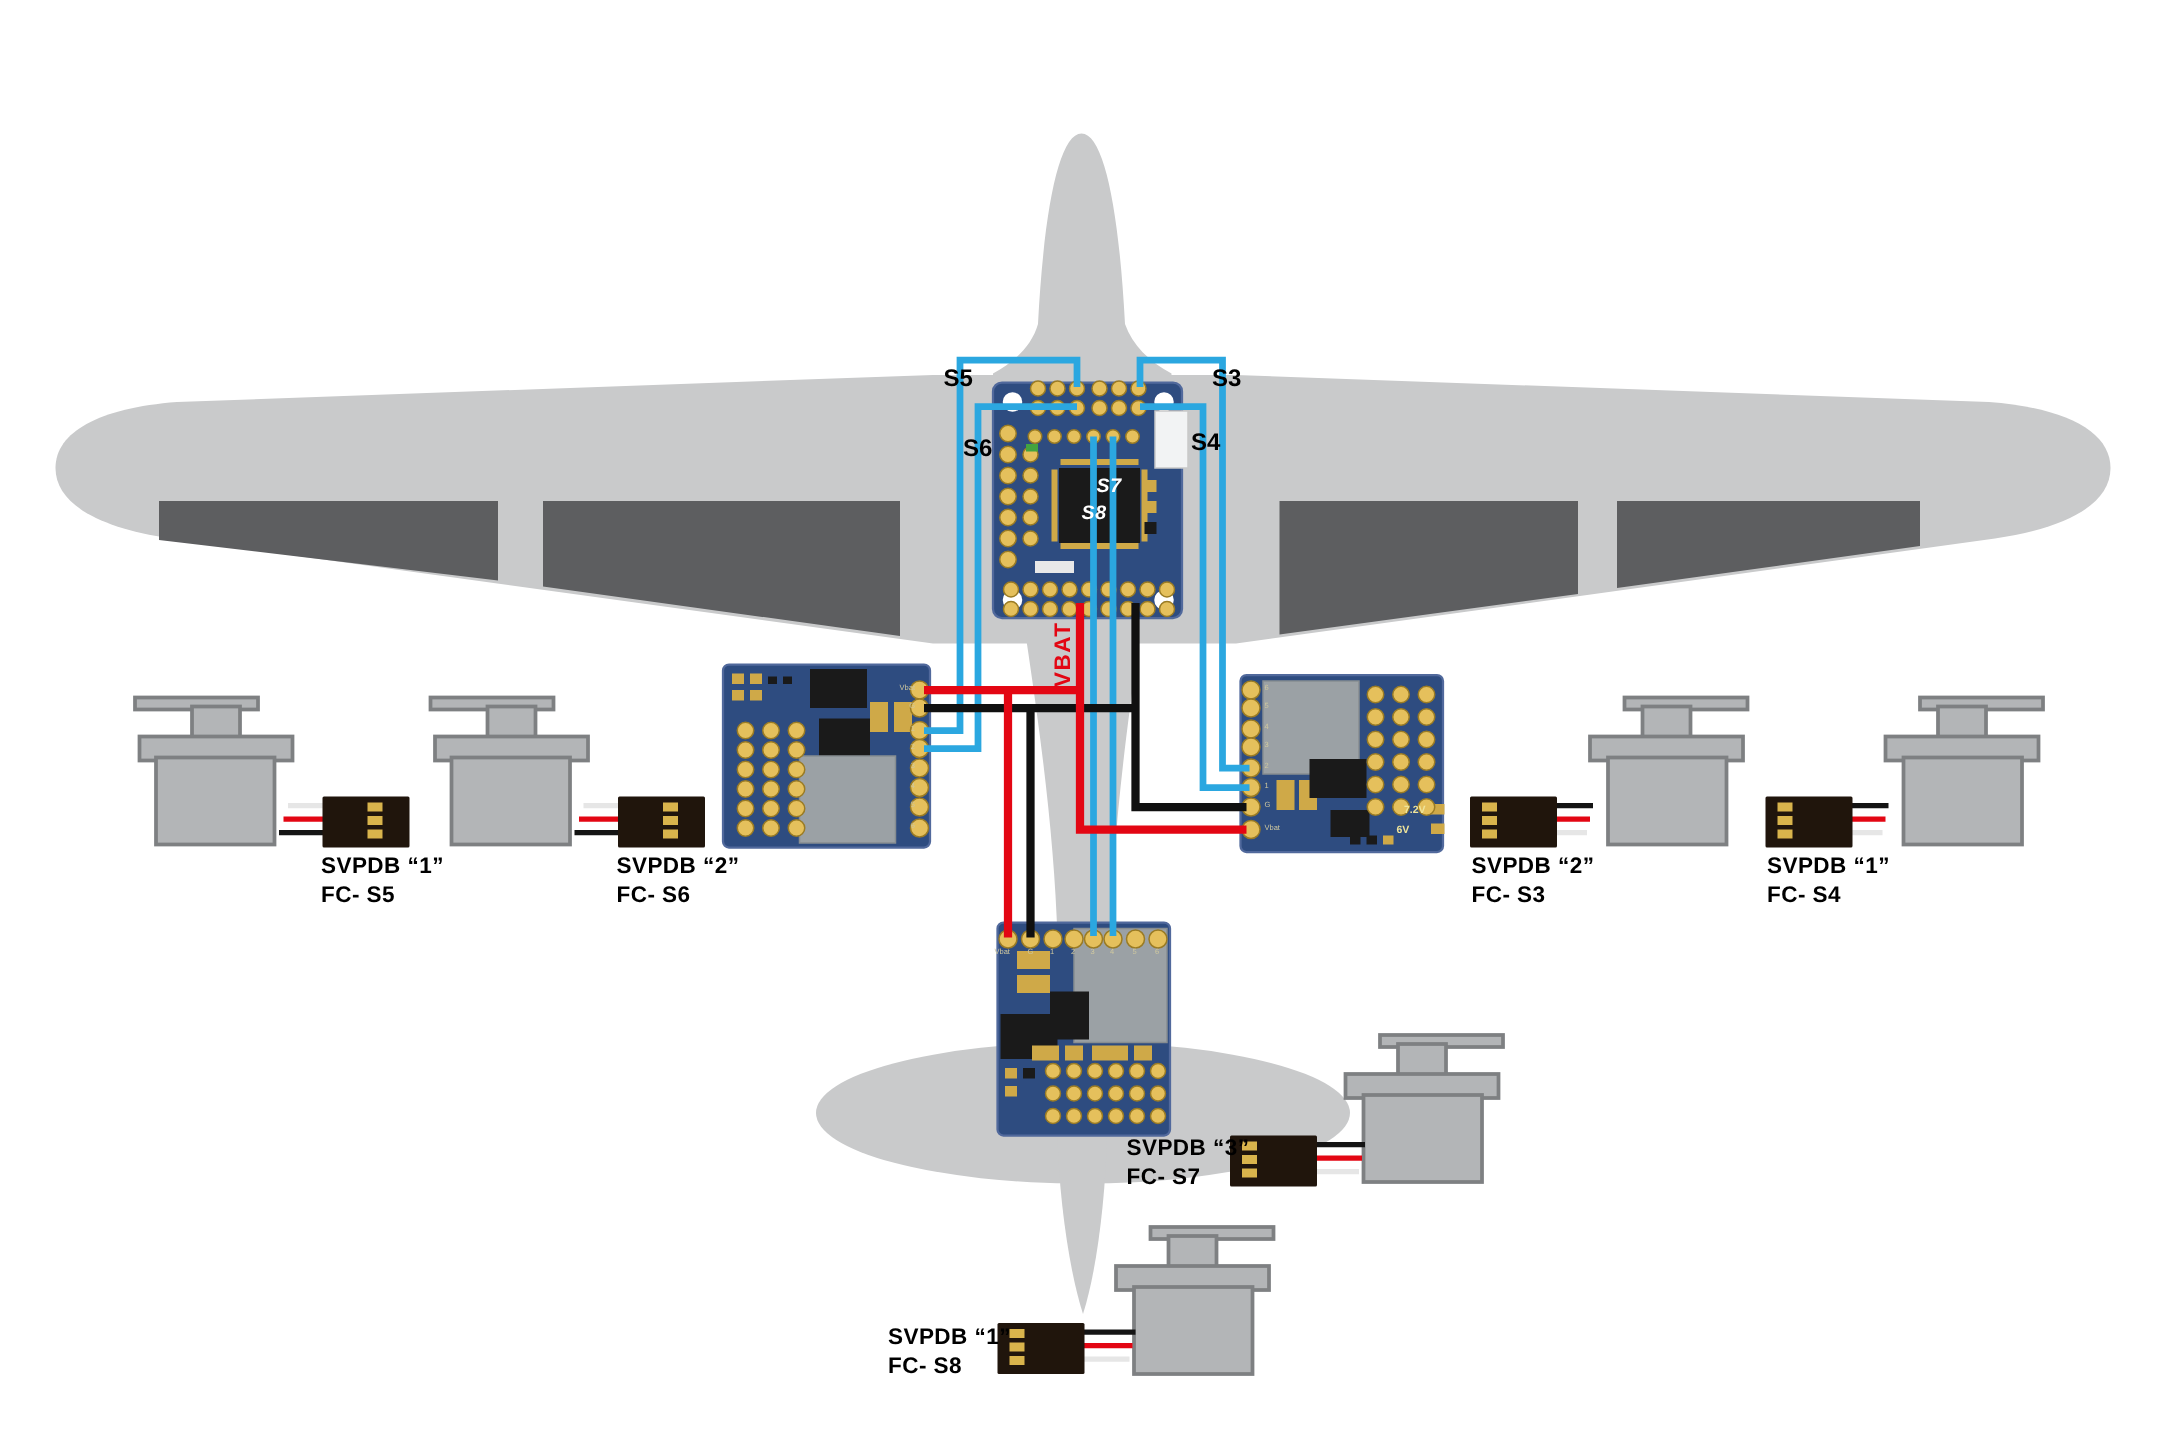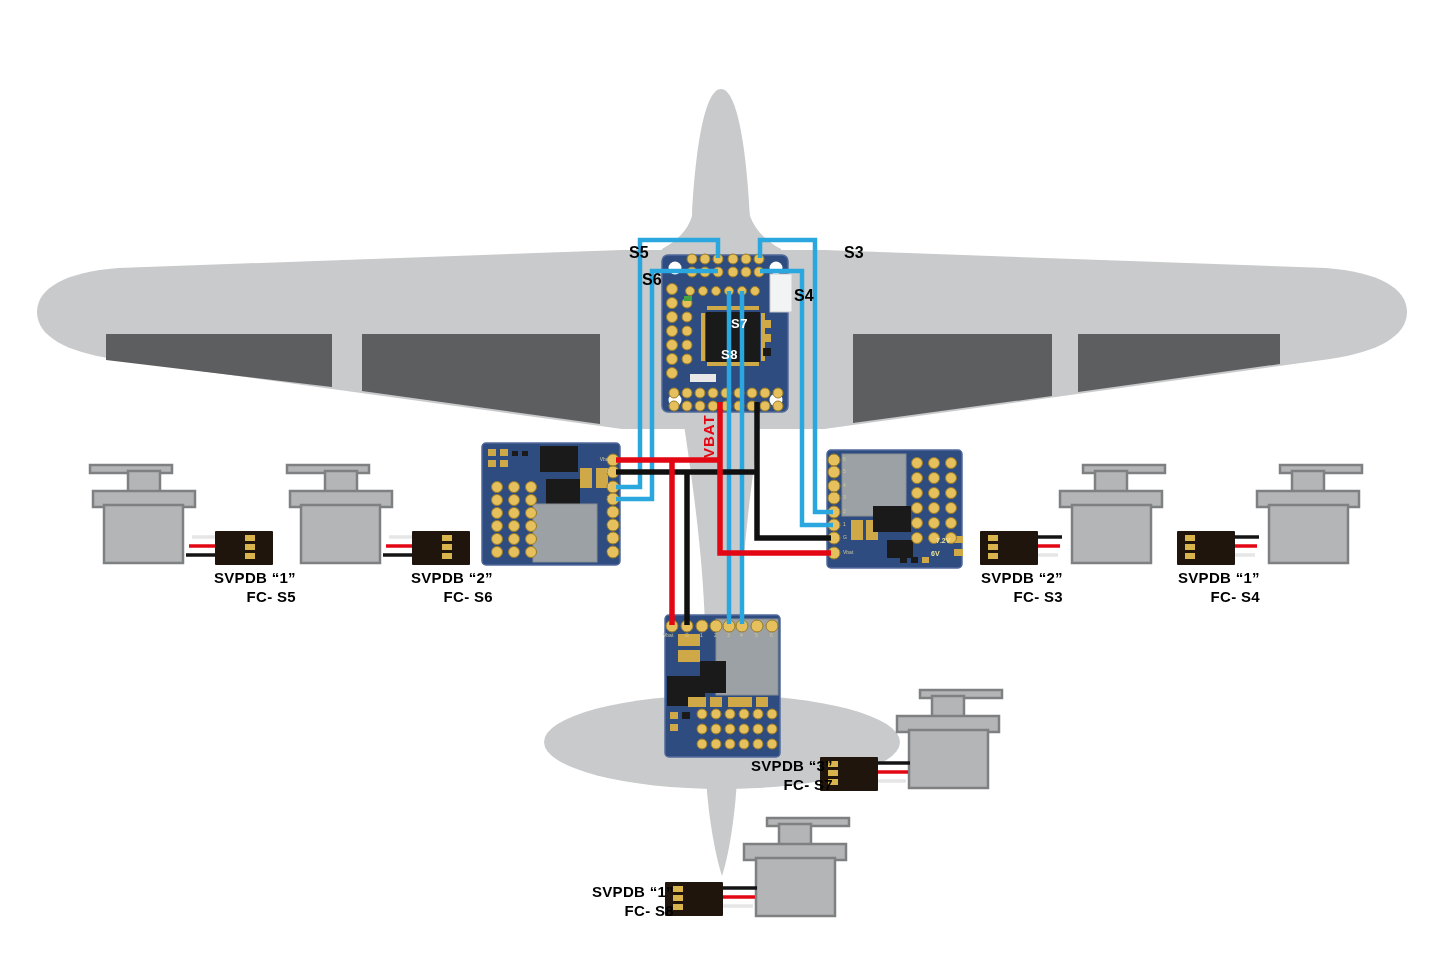--- a/index.html
+++ b/index.html
@@ -17,23 +17,23 @@
   .conn{fill:#20150c;}
   .pin{fill:#d9b44c;}
   .wire-blue{fill:none;stroke:#2ba7e0;stroke-width:4.5;}
   .wire-red{fill:none;stroke:#e30613;stroke-width:5.5;}
   .wire-black{fill:none;stroke:#101010;stroke-width:5.5;}
   .sw{fill:none;stroke-width:3.5;}
   .sw-white{stroke:#e6e6e6;}
   .sw-red{stroke:#e30613;}
   .sw-black{stroke:#141414;}
   .lbl{position:absolute;font-weight:bold;color:#000;white-space:nowrap;}
-  .servo-label{font-size:15px;line-height:19px;letter-spacing:.3px;text-align:right;}
+  .servo-label{font-size:15px;line-height:19px;letter-spacing:.3px;}
   .port{font-size:16px;}
-  .chiplbl{color:#ffffff;font-size:13px;letter-spacing:.5px;}
+  .chiplbl{color:#ffffff;font-size:13px;letter-spacing:.5px;font-style:italic;}
   .vbat{color:#e30613;font-size:15px;letter-spacing:1px;transform:rotate(-90deg);transform-origin:0 0;}
   .vmark{position:absolute;font-size:7px;font-weight:bold;color:#efe49a;white-space:nowrap;}
   .pin-label{position:absolute;font-size:5px;color:#cfc89f;white-space:nowrap;}
 </style>
 </head>
 <body>
 
 <div id="stage">
 <svg width="1445" height="963" viewBox="0 0 1445 963">
 
@@ -364,25 +364,25 @@
     <path class="wire-black" d="M687 472 V625"></path>
   </g>
   <g>
     <path class="wire-red" d="M720 402 V553 H831"></path>
     <path class="wire-red" d="M720 460 H616"></path>
     <path class="wire-red" d="M672 460 V625"></path>
   </g>
 </svg>
 
 <span class="lbl port" style="left:629px;top:244px;position:absolute">S5</span>
-<span class="lbl port" style="left:642px;top:271px;position:absolute">S6</span>
-<span class="lbl port" style="left:844px;top:244px;position:absolute">S3</span>
+<span class="lbl port" style="left:642px;top:291px;position:absolute">S6</span>
+<span class="lbl port" style="left:808px;top:244px;position:absolute">S3</span>
 <span class="lbl port" style="left:794px;top:287px;position:absolute">S4</span>
 <span class="lbl chiplbl" style="left:731px;top:316px;position:absolute">S7</span>
-<span class="lbl chiplbl" style="left:721px;top:347px;position:absolute">S8</span>
+<span class="lbl chiplbl" style="left:721px;top:334px;position:absolute">S8</span>
 <span class="lbl vbat" style="left:700px;top:458px;position:absolute">VBAT</span>
 
 <div class="lbl servo-label" style="left:214px;top:568px">
   <div>SVPDB “1”</div>
   <div>FC- S5</div>
 </div>
 <div class="lbl servo-label" style="left:411px;top:568px">
   <div>SVPDB “2”</div>
   <div>FC- S6</div>
 </div>

